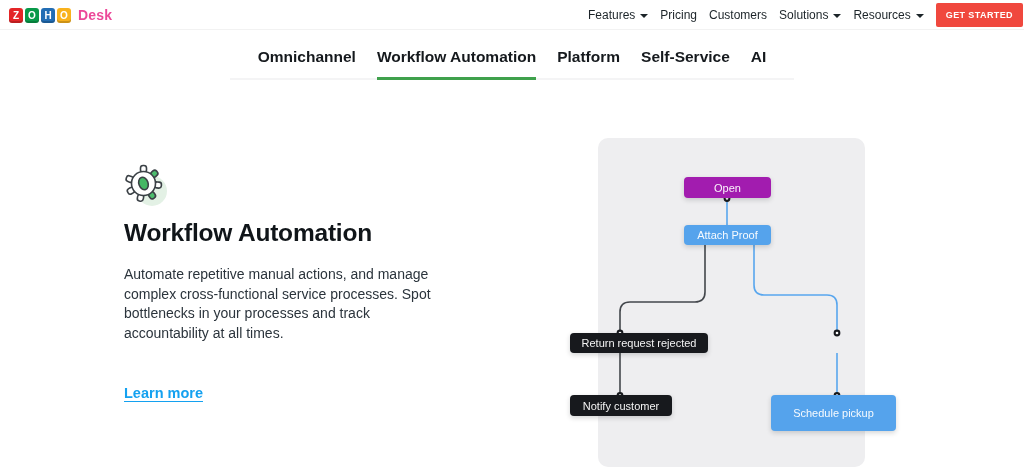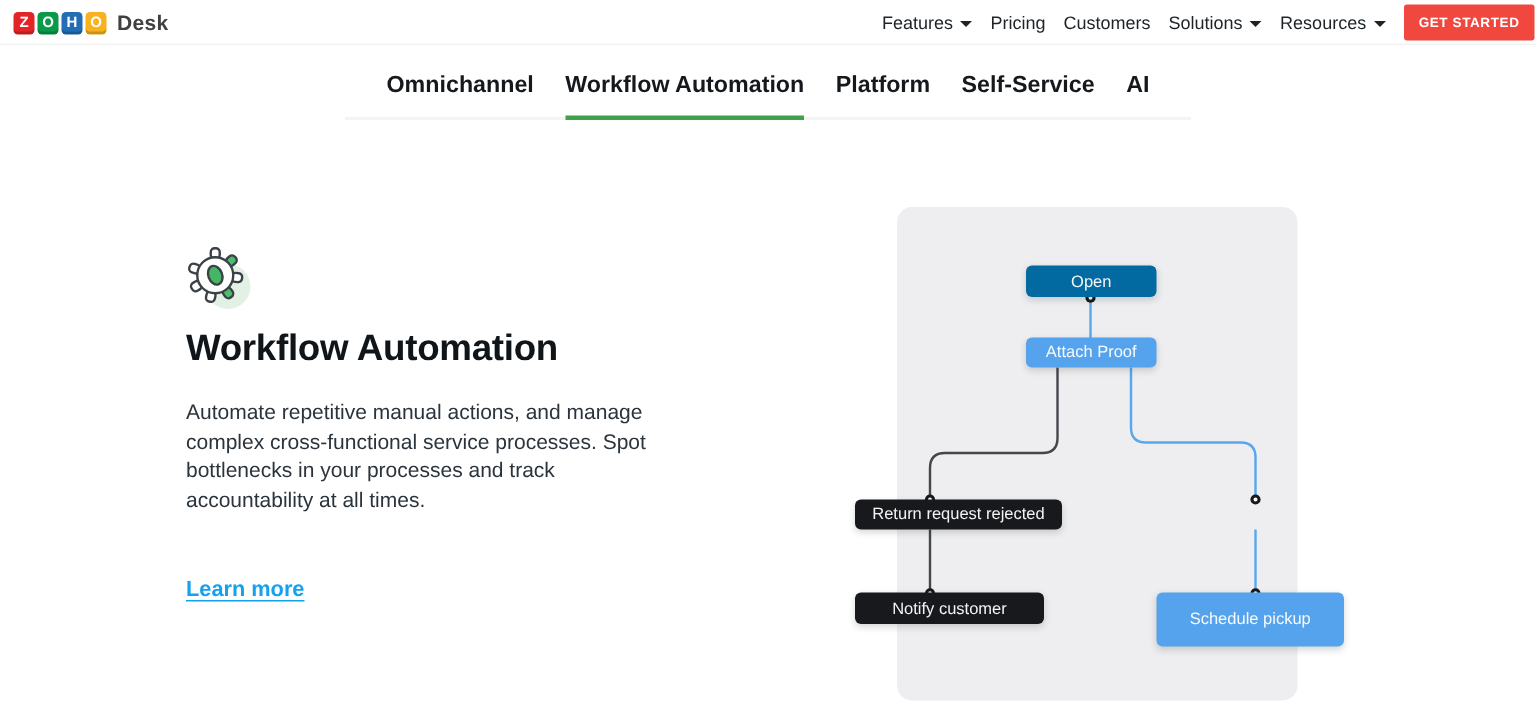--- a/index.html
+++ b/index.html
@@ -7,21 +7,21 @@
   body { font-family:"Liberation Sans", sans-serif; }
   .page { position:relative; width:1024px; height:475px; background:#fff; overflow:hidden; }
 
   
   .topnav { position:absolute; top:0; left:0; right:0; height:30px; background:#fff;
             border-bottom:1px solid rgba(0,0,0,0.05); }
   .brand { position:absolute; left:9px; top:0; height:30px; display:flex; align-items:center; }
   .logo-tiles { display:flex; gap:2px; }
   .tile { width:14px; height:15px; border-radius:3px; display:flex; align-items:center; justify-content:center;
           color:#fff; font-weight:bold; font-size:10px; box-shadow: inset 0 -2px rgba(0,0,0,0.18); }
-  .brand-product { margin-left:7px; font-size:14px; font-weight:bold; color:#404040; letter-spacing:.2px; }
+  .brand-product { margin-left:7px; font-size:14px; font-weight:bold; color:#ec4899; letter-spacing:.2px; }
   .nav-right { position:absolute; right:1px; top:0; height:30px; display:flex; align-items:center; gap:12px; }
   .nav-link { font-size:12px; color:#1c2429; cursor:pointer; display:flex; align-items:center; gap:5px; white-space:nowrap; }
   .caret { width:0; height:0; border-left:4px solid transparent; border-right:4px solid transparent;
            border-top:4.5px solid #1c2429; display:inline-block; margin-top:1px; }
   .cta-btn { height:24px; padding:0 10px; border:none; border-radius:2px; color:#fff;
              font-family:"Liberation Sans", sans-serif; font-weight:bold; font-size:9px; letter-spacing:.4px; cursor:pointer; }
 
   
   .tabs-wrap { position:absolute; top:44px; left:0; right:0; display:flex; justify-content:center; }
   .tabs { display:flex; gap:21px; padding:0 28px; border-bottom:2px solid #f4f4f5; }
@@ -36,25 +36,25 @@
   .desc { position:absolute; left:124px; top:265px; width:330px; font-size:14px; line-height:19.5px; color:#2b343c; }
   .learn-more { position:absolute; left:124px; top:357px; font-size:14.5px; font-weight:bold;
                 color:#14a1f0; text-decoration:underline; text-underline-offset:3px; cursor:pointer;margin-top:28px; }
 
   
   .panel { position:absolute; left:598px; top:138px; width:267px; height:329px; background:#eeeef0; border-radius:10px; }
   .flow-lines { position:absolute; left:560px; top:170px; width:350px; height:250px; pointer-events:none; }
   .node { position:absolute; display:flex; align-items:center; justify-content:center;
           border-radius:4px; color:rgba(255,255,255,0.95); font-size:11px; cursor:pointer;
           box-shadow:0 2px 5px rgba(20,25,30,0.18); white-space:nowrap; }
-  .node-open     { left:684px; top:177px; width:87px;  height:21px; background:#0369a1; }
+  .node-open     { left:684px; top:177px; width:87px;  height:21px; background:#a21caf; }
   .node-attach   { left:684px; top:225px; width:87px;  height:20px; background:#55a3ec; }
   .node-rejected { left:570px; top:333px; width:138px; height:20px; background:#17191d; }
   .node-accepted { left:771px; top:333px; width:126px; height:20px; background:#55a3ec; }
-  .node-notify   { left:570px; top:395px; width:126px; height:21px; background:#17191d; }
+  .node-notify   { left:570px; top:395px; width:102px; height:21px; background:#17191d; }
   .node-schedule { left:771px; top:395px; width:125px; height:36px; background:#55a3ec; }
 </style>
 </head>
 <body>
 
 <div class="page">
 
   <div class="topnav">
     <div class="brand">
       <div class="logo-tiles">

